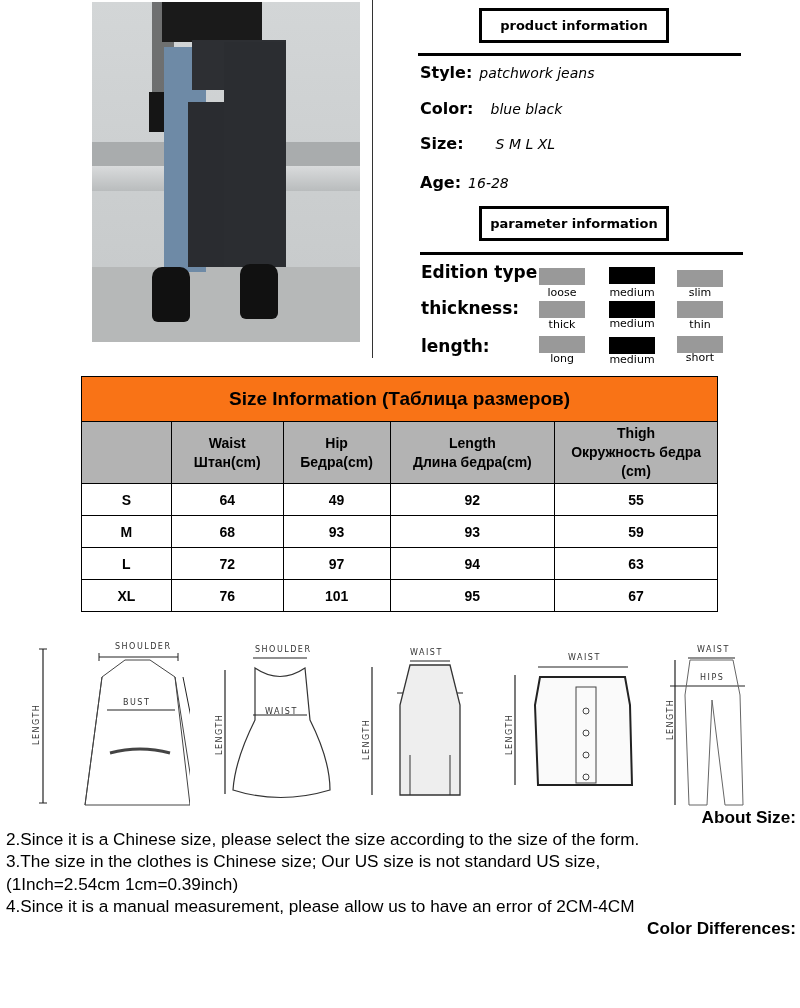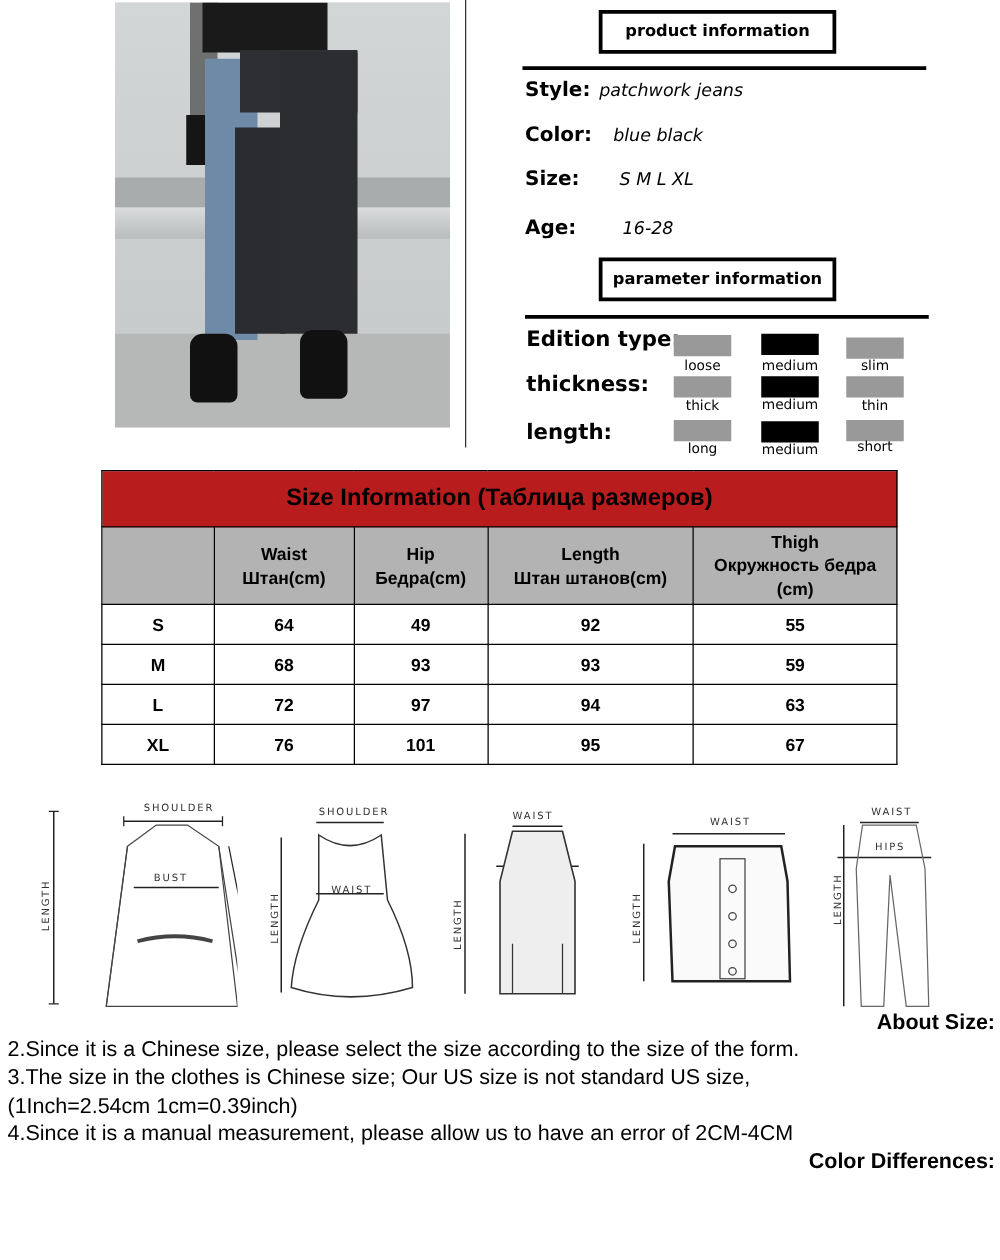--- a/index.html
+++ b/index.html
@@ -37,21 +37,21 @@
 
   
   .param-label { position: absolute; left: 421px; font-size: 17px; font-weight: bold; }
   .swatch { position: absolute; width: 46px; height: 17px; background: #999999; }
   .swatch.on { background: #000000; }
   .sw-cap { position: absolute; width: 60px; text-align: center; font-size: 11px; }
 
   
   table.size { position: absolute; left: 81px; top: 376px; width: 637px; border-collapse: collapse; font-family: "Liberation Sans", sans-serif; }
   table.size td, table.size th { border: 1px solid #000; text-align: center; }
-  table.size .title-cell { background: #b91c1c; height: 45px; font-size: 19px; font-weight: bold; }
+  table.size .title-cell { background: #f97316; height: 45px; font-size: 19px; font-weight: bold; }
   table.size .head-row th { background: #b3b3b3; font-size: 14px; font-weight: bold; height: 62px; line-height: 19px; }
   table.size .data-row td { height: 32px; font-size: 14px; font-weight: bold; }
 
   
   .diagram { position: absolute; }
   .diagram svg { width: 100%; height: 100%; }
   .diag-lbl { font-family: "DejaVu Sans", sans-serif; font-size: 8px; letter-spacing: 1.5px; fill: #333; }
 
   
   .about { position: absolute; left: 6px; top: 806px; width: 790px; font-family: "Liberation Sans", sans-serif; font-size: 17.2px; line-height: 22.2px; color: #000; }
@@ -87,21 +87,21 @@
 <div class="info-row" style="top:94px">
   <span class="lbl">Color:</span>
   <span class="val" style="margin-left:10px">blue black</span>
 </div>
 <div class="info-row" style="top:129px">
   <span class="lbl">Size:</span>
   <span class="val" style="margin-left:25px">S M L XL</span>
 </div>
 <div class="info-row" style="top:168px">
   <span class="lbl">Age:</span>
-  <span class="val" style="margin-left:30px">16-28</span>
+  <span class="val" style="">16-28</span>
 </div>
 
 <div class="boxed-title param-title">parameter information</div>
 <div class="hrule hr2"></div>
 
 <div class="param-label" style="top:262px">Edition type:</div>
 <div class="swatch" style="left:539px;top:268px"></div>
 <div class="swatch on" style="left:609px;top:267px"></div>
 <div class="swatch" style="left:677px;top:270px"></div>
 <div class="sw-cap" style="left:532px;top:286px">loose</div>
@@ -133,21 +133,21 @@
       <col style="width:163px">
   </colgroup>
   <tbody>
       <tr>
     <td colspan="5" class="title-cell">Size Information (Таблица размеров)</td>
   </tr>
   <tr class="head-row">
     <th></th>
     <th><span>Waist</span><br><span>Штан(cm)</span></th>
     <th><span>Hip</span><br><span>Бедра(cm)</span></th>
-    <th><span>Length</span><br><span>Штан штанов(cm)</span></th>
+    <th><span>Length</span><br><span>Длина бедра(cm)</span></th>
     <th><span>Thigh</span><br><span>Окружность бедра</span><br><span>(cm)</span></th>
   </tr>
   <tr class="data-row">
     <td>S</td>
     <td>64</td>
     <td>49</td>
     <td>92</td>
     <td>55</td>
   </tr>
   <tr class="data-row">

